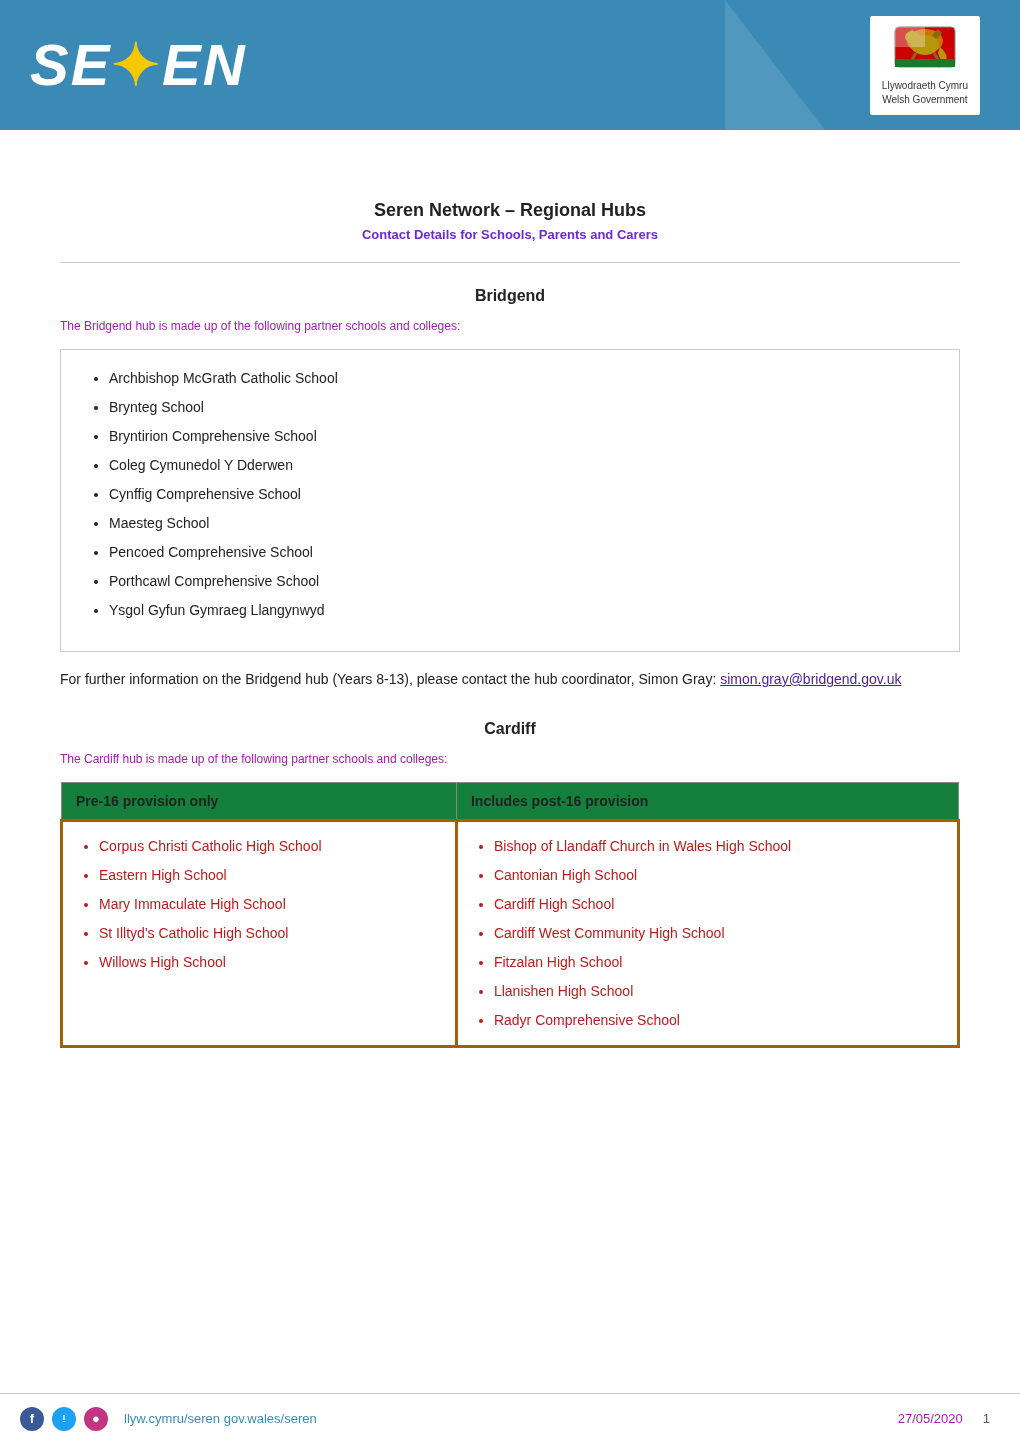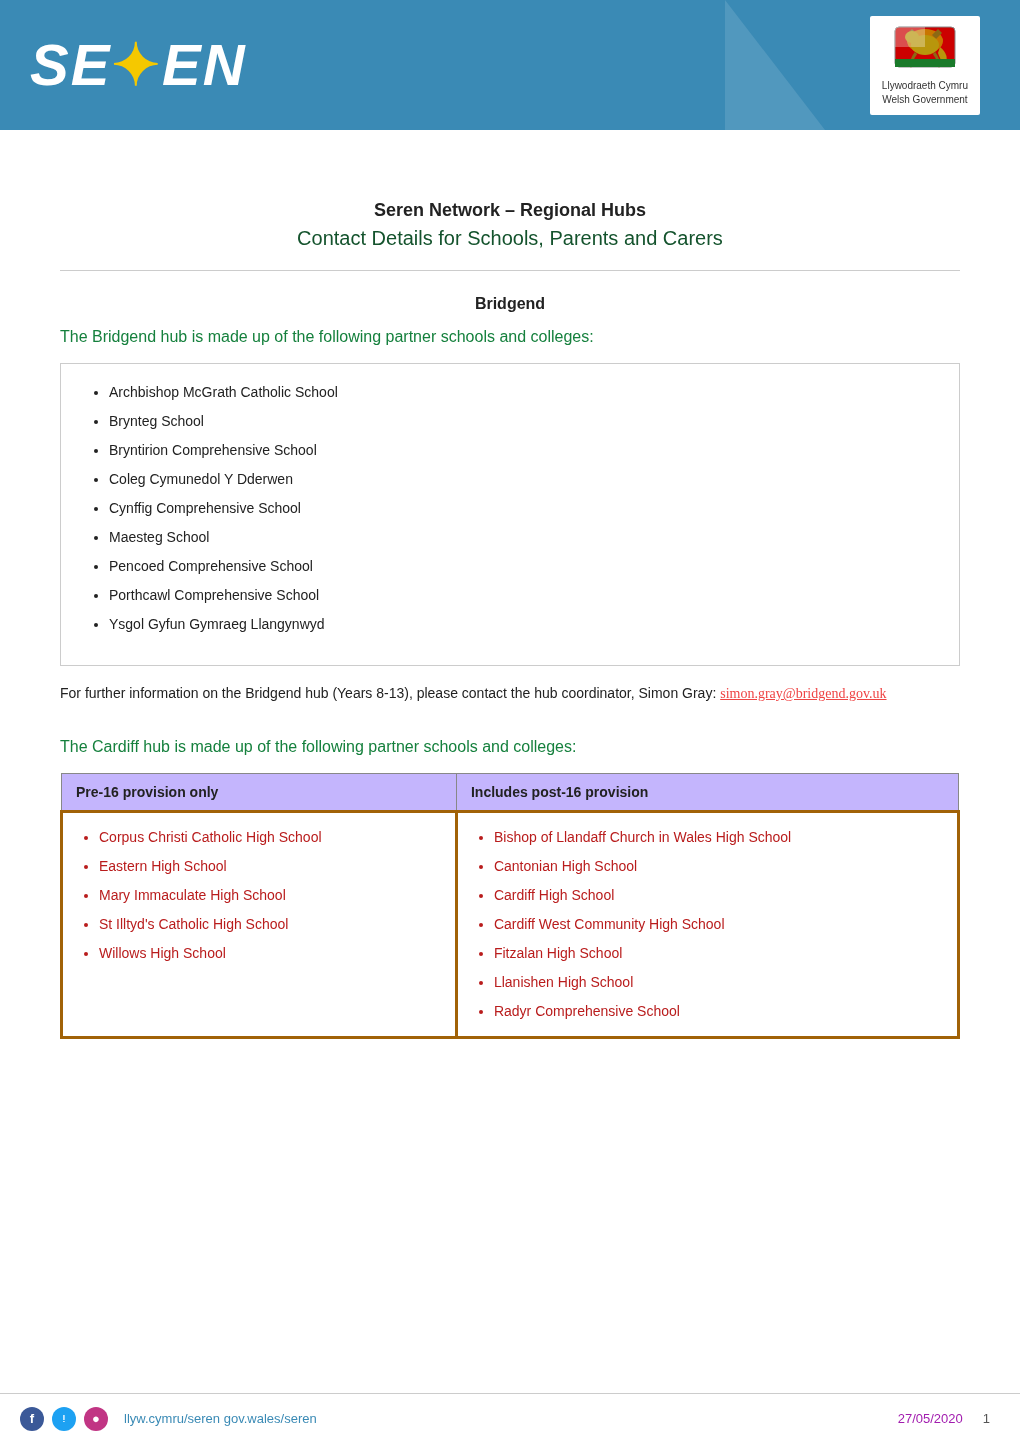--- a/index.html
+++ b/index.html
@@ -97,42 +97,43 @@
       margin-bottom: 20px;
     }
     .title-section h1 {
       font-size: 18px;
       font-weight: bold;
       color: #222;
       margin-bottom: 6px;
       margin-top: 40px;
     }
     .title-section .subtitle {
-      font-size: 20px;
-      color: #14532d;
+      font-size: 13px;
+      color: #6d28d9;
+      font-weight: bold;
     }
     .divider {
       border: none;
       border-top: 1px solid #ccc;
       margin: 18px 0 24px 0;
     }
 
     
     .section-heading {
       text-align: center;
       font-size: 16px;
       font-weight: bold;
       color: #222;
       margin-bottom: 12px;
     }
 
     
     .intro-para {
-      font-size: 16px;
-      color: #15803d;
+      font-size: 12px;
+      color: #a21caf;
       margin-bottom: 14px;
       line-height: 1.5;
     }
 
     
     .school-list-box {
       border: 1px solid #ccc;
       padding: 14px 20px 26px 20px;
       margin-bottom: 16px;
       background: #fff;
@@ -149,39 +150,38 @@
     }
 
     
     .contact-para {
       font-size: 14px;
       color: #222;
       margin-bottom: 30px;
       line-height: 1.6;
     }
     .contact-para a {
-      color: #ef4444;
+      color: #4c1d95;
       text-decoration: underline;
-      font-family: Liberation Serif, serif;
     }
 
     
     .cardiff-table {
       width: 100%;
       border-collapse: collapse;
       margin-bottom: 16px;
       font-size: 14px;
     }
     .cardiff-table th {
       border: 1px solid #888;
       padding: 10px 14px;
       font-weight: bold;
       text-align: left;
       color: #222;
-      background: #c4b5fd;
+      background: #15803d;
       font-size: 14px;
     }
     .cardiff-table td {
       border: 3px solid #a16207;
       padding: 10px 14px;
       vertical-align: top;
       color: #b91c1c;
     }
     .cardiff-table td ul {
       list-style: disc;
@@ -309,20 +309,21 @@
       <li>Pencoed Comprehensive School</li>
       <li>Porthcawl Comprehensive School</li>
       <li>Ysgol Gyfun Gymraeg Llangynwyd</li>
     </ul>
   </div>
 
   <p class="contact-para">
     <span>For further information on the Bridgend hub (Years 8-13), please contact the hub coordinator, Simon Gray: </span><a href="mailto:simon.gray@bridgend.gov.uk">simon.gray@bridgend.gov.uk</a>
   </p>
 
+  <h2 class="section-heading">Cardiff</h2>
 
   <p class="intro-para">The Cardiff hub is made up of the following partner schools and colleges:</p>
 
   <table class="cardiff-table">
     <thead>
       <tr>
         <th>Pre-16 provision only</th>
         <th>Includes post-16 provision</th>
       </tr>
     </thead>

